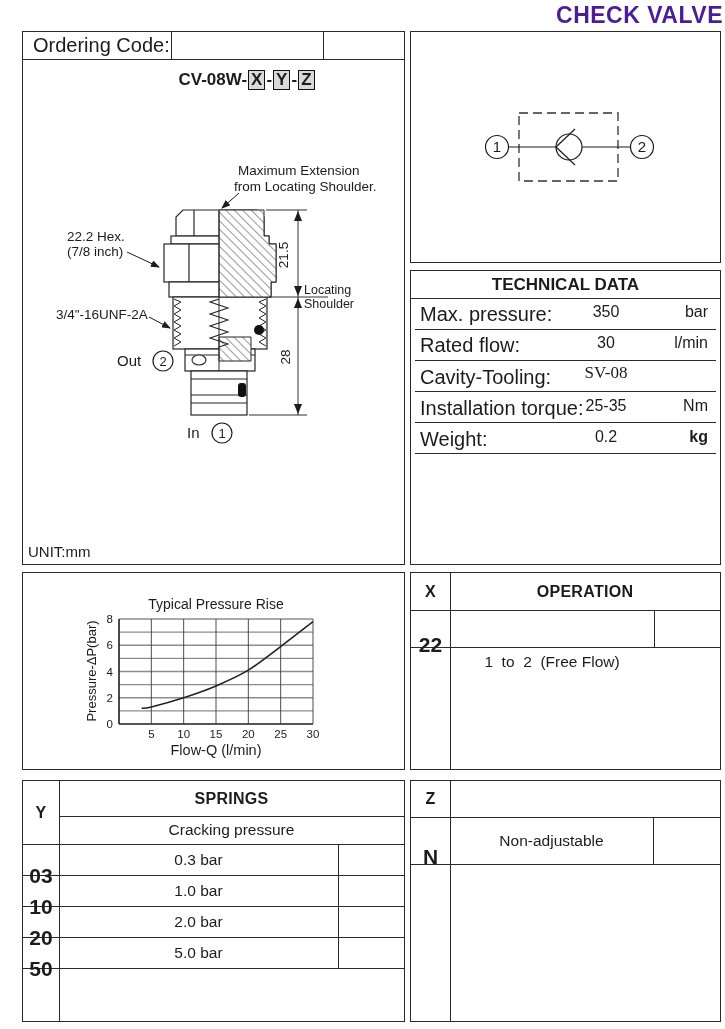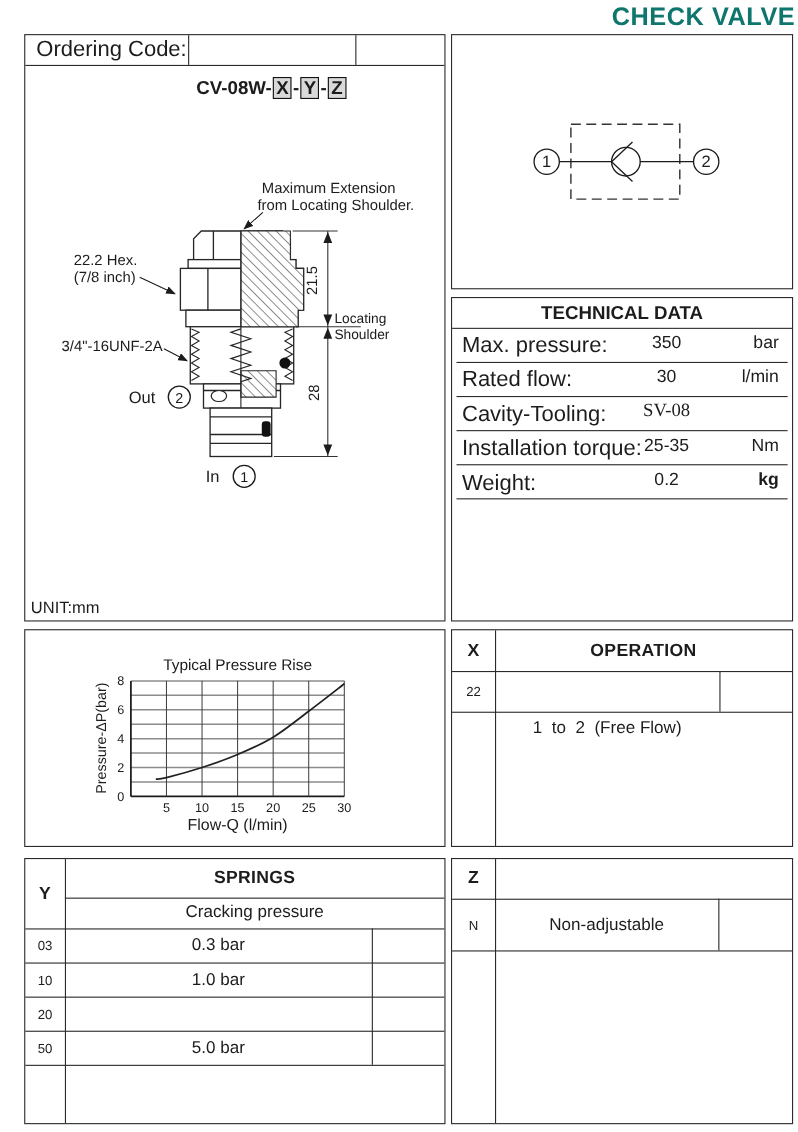--- a/index.html
+++ b/index.html
@@ -3,32 +3,32 @@
 <meta charset="utf-8">
 <style>
   html,body{margin:0;padding:0;background:#fff;}
   body{font-family:"Liberation Sans",sans-serif;color:#1c1c1c;}
   .page{position:relative;width:725px;height:1029px;background:#fff;overflow:hidden;}
   .box{position:absolute;border:1.5px solid #2a2a2a;background:#fff;box-sizing:border-box;}
   .hline{position:absolute;height:1.2px;background:#2a2a2a;}
   .vline{position:absolute;width:1.2px;background:#2a2a2a;}
   .abs{position:absolute;box-sizing:border-box;}
   .ctr{display:flex;align-items:center;justify-content:center;text-align:center;}
-  .page-title{position:absolute;top:2px;right:2px;font-size:23px;font-weight:700;letter-spacing:.5px;color:#0f766e;}
+  .page-title{position:absolute;top:2px;right:2px;font-size:23px;font-weight:700;letter-spacing:.5px;color:#4c1d95;}
   
   .ord-label{font-size:20px;padding-left:10px;display:flex;align-items:center;}
   .ord-code{font-size:17px;font-weight:700;white-space:nowrap;}
   .code-box{display:inline-block;border:1.5px solid #111;background:#d9d9d9;padding:0 2px;margin:0 1px;line-height:1.05;}
   
   .th-title{font-weight:700;font-size:17px;}
   .td-label{font-size:20px;}
   .td-val{font-size:16px;}
   .serif{font-family:"Liberation Serif",serif;font-size:17px;}
   .hdr{font-weight:700;font-size:16px;letter-spacing:.3px;}
-  .code-col{font-weight:400;font-size:12px;}
+  .code-col{font-weight:700;font-size:21px;margin-top:16px;}
   .cell-txt{font-size:15.5px;white-space:pre;}
   svg text{fill:#1c1c1c;}
 </style>
 </head>
 <body>
 
 <div class="page">
 
   <div class="page-title">CHECK VALVE</div>
 
@@ -237,20 +237,21 @@
 
     <div class="abs ctr hdr" style="left:0;top:0;width:36px;height:63px;">Y</div>
     <div class="abs ctr hdr" style="left:36px;top:0;right:0;height:35px;">SPRINGS</div>
     <div class="abs ctr cell-txt" style="left:36px;top:35px;right:0;height:28px;">Cracking pressure</div>
 
     <div class="abs ctr code-col" style="left:0;top:63px;width:36px;height:31px;">03</div>
     <div class="abs ctr cell-txt" style="left:36px;top:63px;width:279px;height:31px;">0.3 bar</div>
     <div class="abs ctr code-col" style="left:0;top:94px;width:36px;height:31px;">10</div>
     <div class="abs ctr cell-txt" style="left:36px;top:94px;width:279px;height:31px;">1.0 bar</div>
     <div class="abs ctr code-col" style="left:0;top:125px;width:36px;height:31px;">20</div>
+    <div class="abs ctr cell-txt" style="left:36px;top:125px;width:279px;height:31px;">2.0 bar</div>
     <div class="abs ctr code-col" style="left:0;top:156px;width:36px;height:31px;">50</div>
     <div class="abs ctr cell-txt" style="left:36px;top:156px;width:279px;height:31px;">5.0 bar</div>
   </div>
 
   <div class="box" style="left:410px;top:780px;width:311px;height:242px;">
     <div class="vline" style="left:39px;top:0;bottom:0;"></div>
     <div class="hline" style="left:0;right:0;top:36px;"></div>
     <div class="hline" style="left:0;right:0;top:83px;"></div>
     <div class="vline" style="left:242px;top:36px;height:47px;"></div>
     <div class="abs ctr hdr" style="left:0;top:0;width:39px;height:36px;">Z</div>

